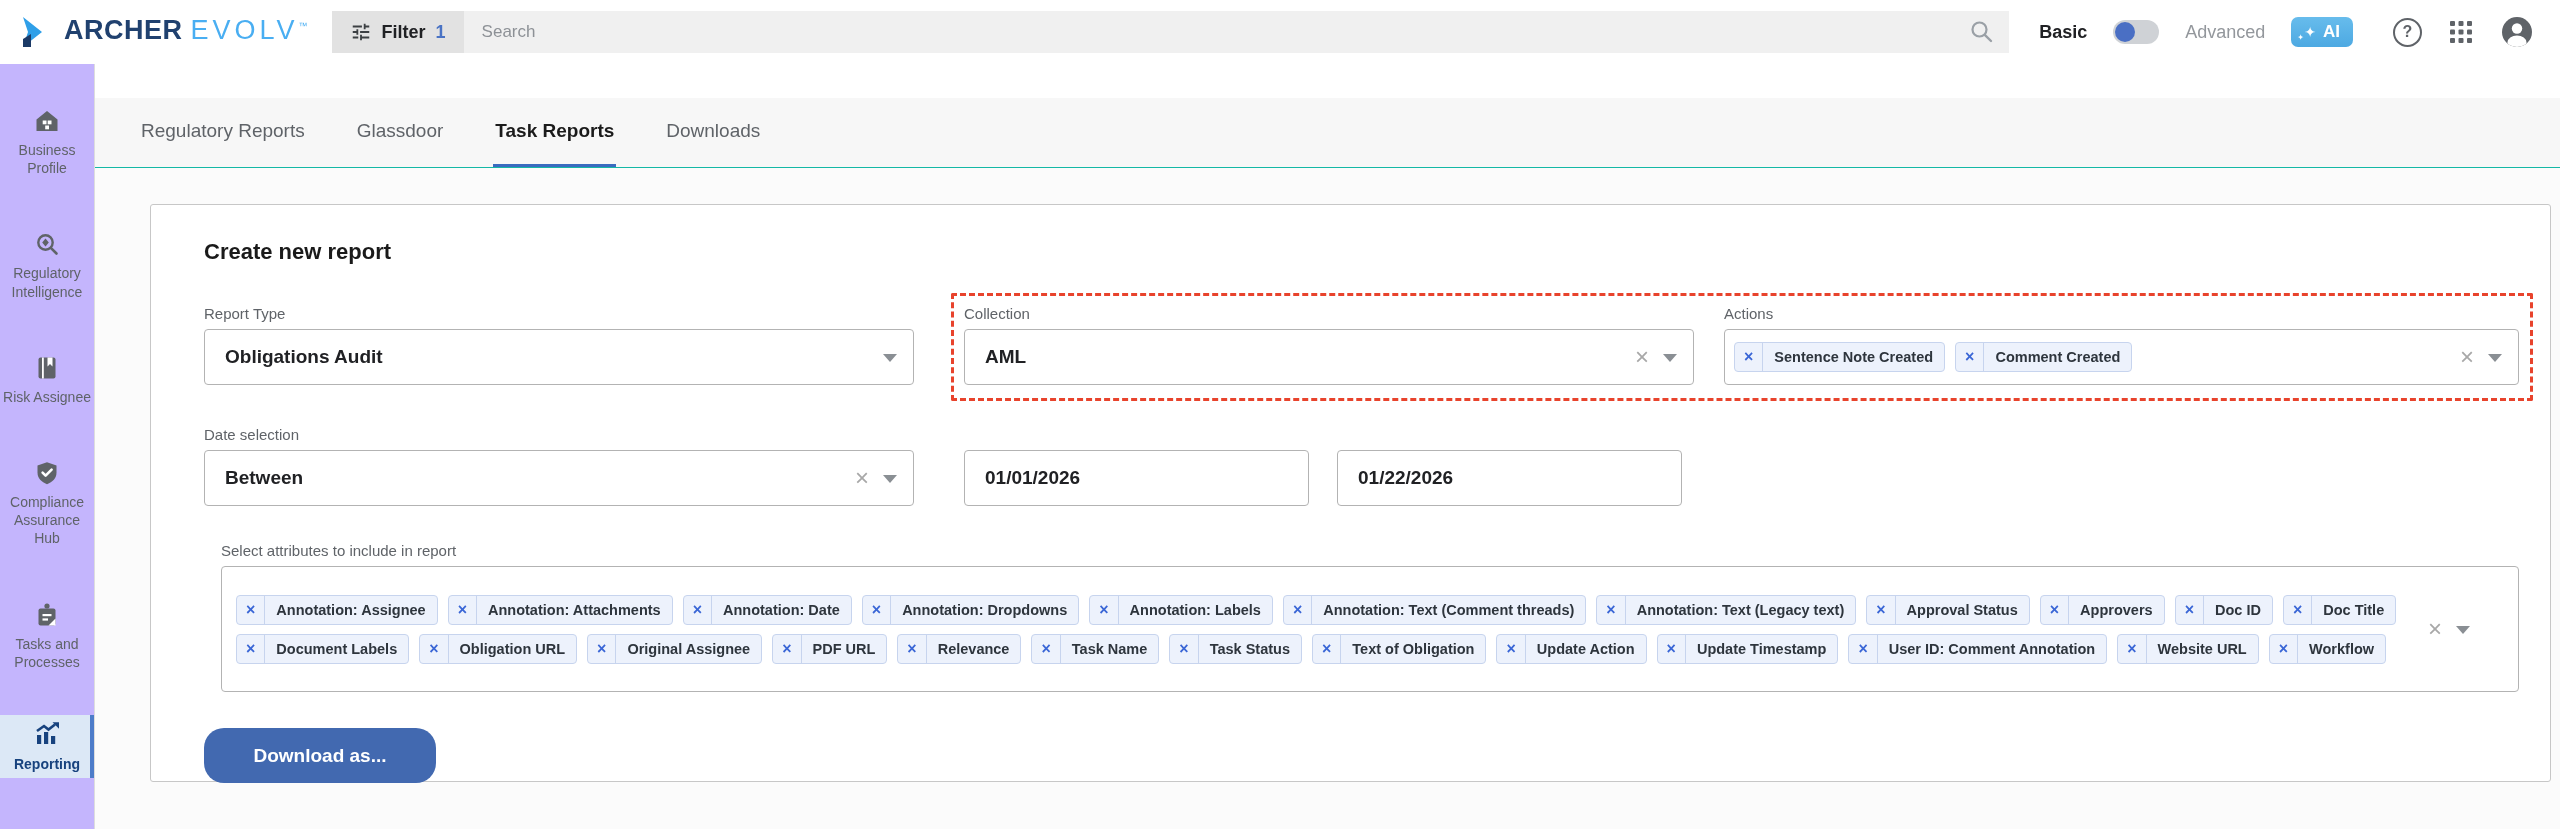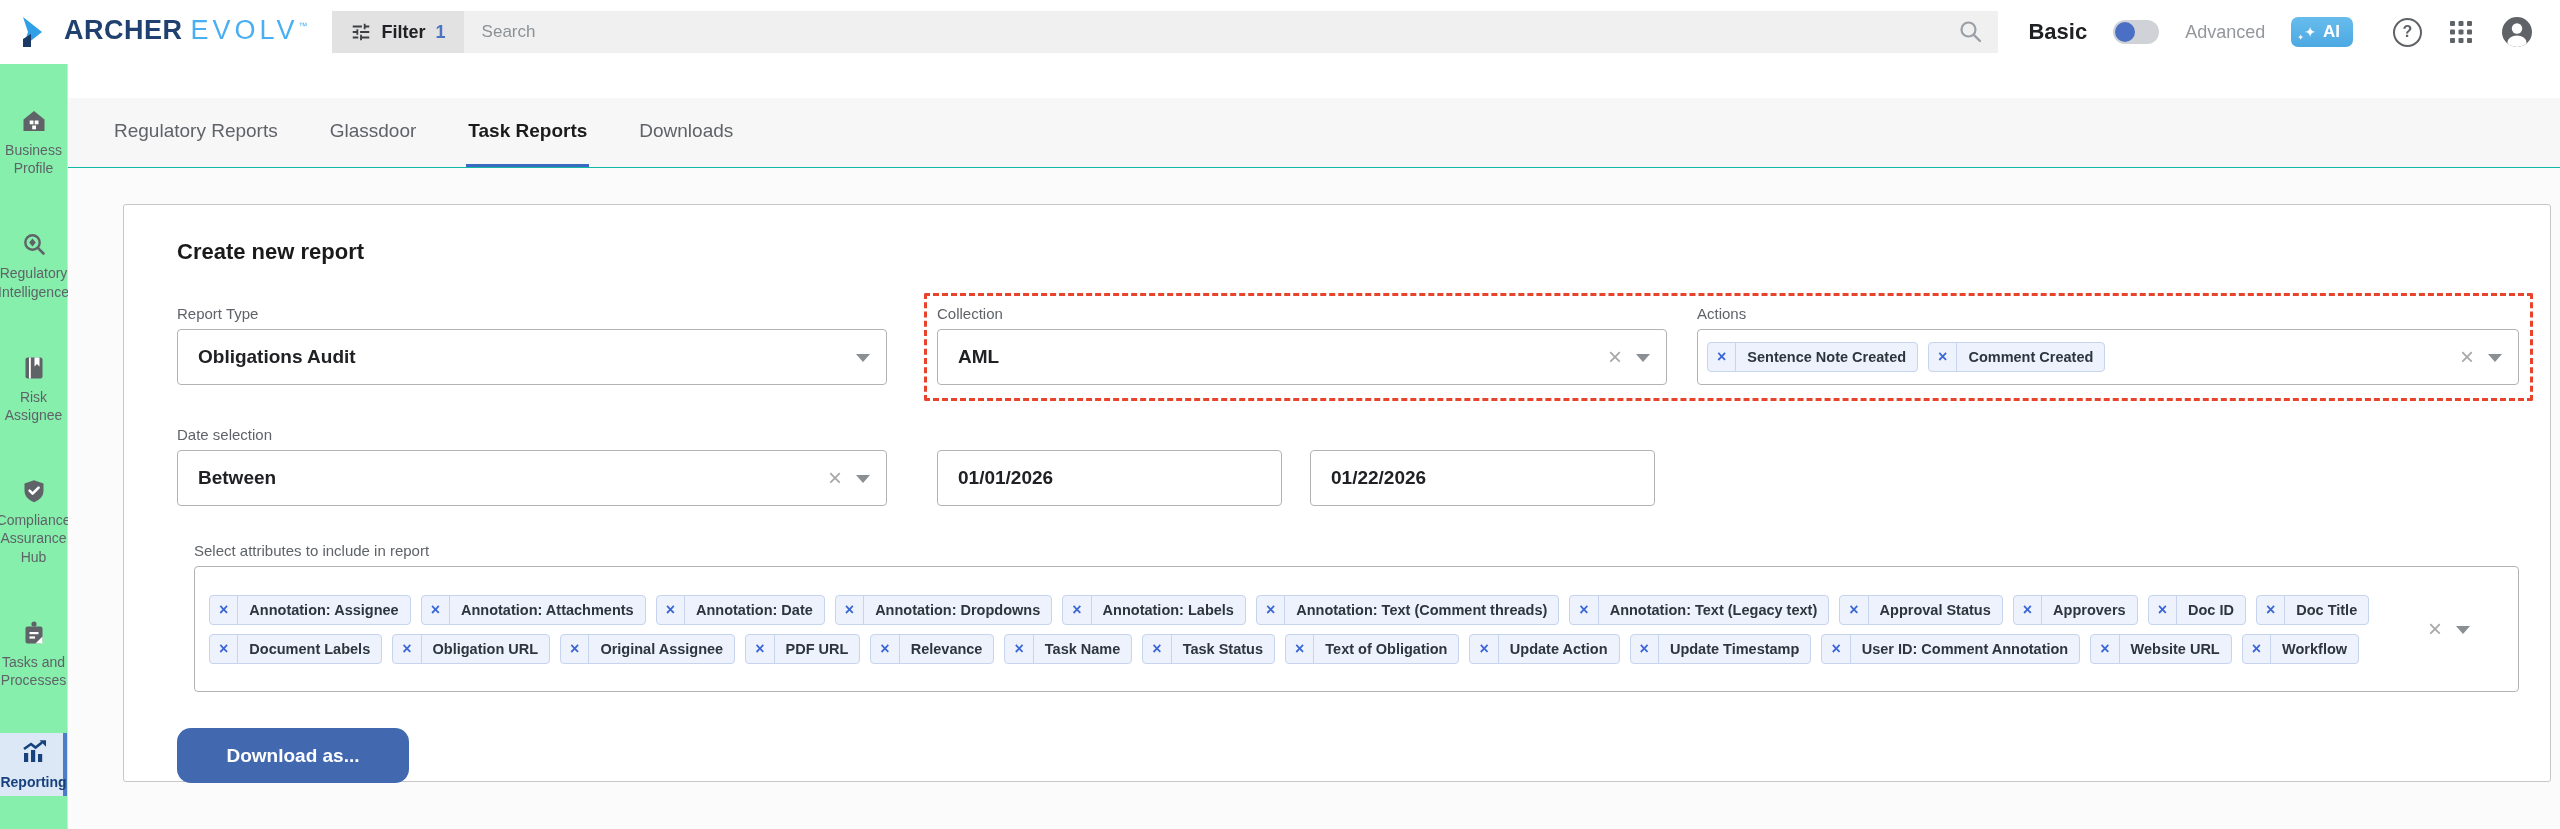--- a/index.html
+++ b/index.html
@@ -17,38 +17,38 @@
   .search-row { flex:1; display:flex; height:42px; margin:0 30px 0 20px; }
   .filter-btn { background:#e2e2e2; display:flex; align-items:center; gap:10px; padding:0 18px; cursor:pointer; }
   .filter-label { font-size:18px; font-weight:600; color:#202124; }
   .filter-count { font-size:18px; font-weight:600; color:#4a73c4; }
   .search-field { flex:1; background:#f0f0f0; display:flex; align-items:center; padding:0 14px 0 4px; }
   .search-field input { flex:1; border:none; outline:none; background:transparent; font-size:17px;
                         color:#333; padding:0 14px; font-family:inherit; }
   .search-field input::placeholder { color:#8d9196; }
 
   .header-right { display:flex; align-items:center; gap:26px; flex:0 0 auto; }
-  .mode-basic { font-size:22px; font-weight:600; color:#202124; }
+  .mode-basic { font-size:18px; font-weight:600; color:#202124; }
   .mode-advanced { font-size:18px; color:#93979c; }
   .toggle { width:46px; height:24px; border-radius:12px; background:#cfd2d6; position:relative; cursor:pointer; }
   .toggle .knob { position:absolute; left:2px; top:2px; width:20px; height:20px; border-radius:50%; background:#4a6fc4; }
   .ai-btn { height:30px; border:none; border-radius:7px; padding:0 13px; display:flex; align-items:center; gap:7px;
             background:linear-gradient(180deg,#67bcec,#4da9e2); color:#fff; font-weight:700; font-size:17px;
             cursor:pointer; font-family:inherit; }
   .sparkle { position:relative; font-style:normal; font-size:14px; line-height:1; }
   .sparkle::before { content:"✦"; }
   .sparkle::after { content:"✦"; position:absolute; left:-7px; bottom:-3px; font-size:8px; }
   .help-circle { width:29px; height:29px; border:2.5px solid #5f6368; border-radius:50%; display:flex;
                  align-items:center; justify-content:center; margin-left:14px; cursor:pointer; }
   .help-circle::before { content:"?"; font-size:16px; font-weight:700; color:#5f6368; }
   .icon-btn { background:none; border:none; cursor:pointer; display:flex; align-items:center; }
 
   
   .app-body { display:flex; height:765px; }
-  .sidebar { width:68px; background:#86efac; border-right:1px solid #ddd; display:flex; flex-direction:column;
+  .sidebar { width:95px; background:#c4b5fd; border-right:1px solid #ddd; display:flex; flex-direction:column;
              align-items:stretch; padding-top:34px; gap:34px; }
   .side-item { display:flex; flex-direction:column; align-items:center; gap:7px; padding:10px 2px;
                cursor:pointer; text-align:center; }
   .side-item .lbl { font-size:14px; line-height:1.3; color:#5f6368; }
   .side-item.active { background:#dce8f6; box-shadow:inset -4px 0 0 #4d7cc9; padding:5px 2px; }
   .side-item.active .lbl { color:#17427e; font-weight:600; }
 
   .main { flex:1; display:flex; flex-direction:column; min-width:0; }
   .top-gap { height:34px; background:#fff; }
   .tabstrip { height:70px; background:#f7f7f7; border-bottom:1px solid #14b8a6; display:flex;
@@ -95,21 +95,21 @@
   .date-input { width:345px; height:56px; border:1px solid #b3b3b3; border-radius:4px; padding:0 20px;
                 font-size:19px; font-weight:700; color:#202124; font-family:inherit; background:#fff; }
 
   .attr-section { margin-bottom:36px;padding-left:17px; }
   .attr-box { border:1px solid #b3b3b3; border-radius:4px; background:#fff; display:flex;
               align-items:center; padding:8px 14px; min-height:126px; }
   .attr-chips { flex:1; display:flex; flex-wrap:wrap; gap:9px 10px; padding-right:26px; }
   .attr-controls { display:flex; align-items:center; gap:14px; padding-right:34px; }
 
   .download-btn { width:232px; height:55px; background:#4269b0; color:#fff; font-size:19px; font-weight:700;
-                  border:none; border-radius:14px; cursor:pointer; font-family:inherit; }
+                  border:none; border-radius:20px; cursor:pointer; font-family:inherit; }
 </style>
 </head>
 <body>
 
 <div class="header">
   <div class="brand">
     <svg width="36" height="34" viewBox="0 0 36 34">
       <polygon points="3,2 22,17 3,32 8,17" fill="#2f9fe8"></polygon>
       <polygon points="3,24 11,19 11,32 3,32" fill="#1b3a66"></polygon>
     </svg>

